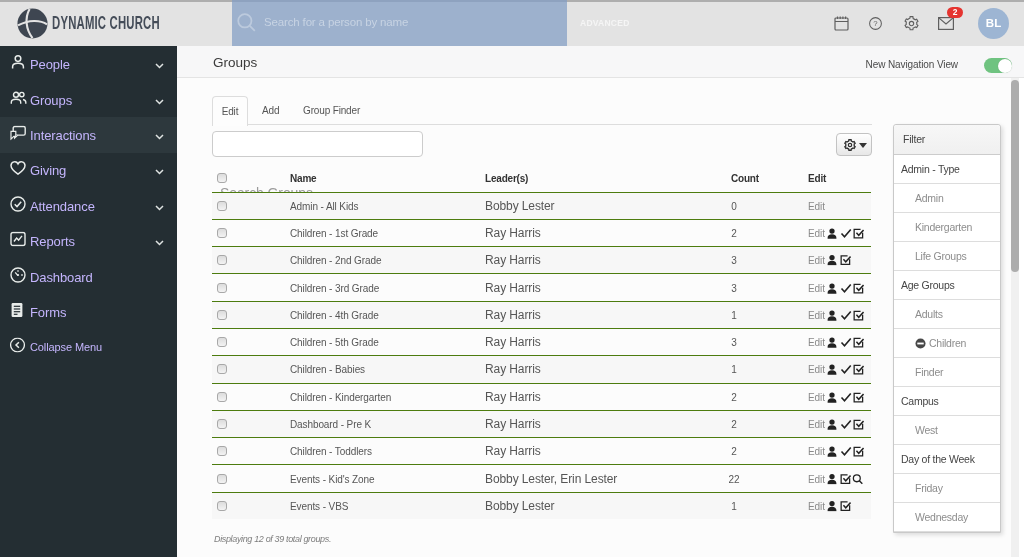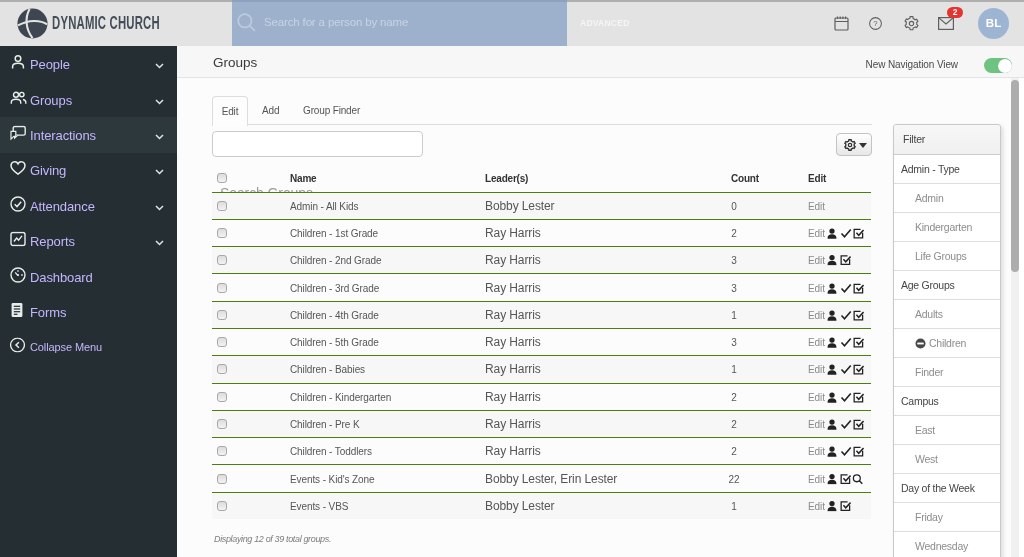--- a/index.html
+++ b/index.html
@@ -336,21 +336,21 @@
             <path d="M12 12.6 c-5.5 0-8.8 3-8.8 6.9 V21.5 h17.6 v-2 c0-3.9-3.3-6.9-8.8-6.9z" fill="#222"></path>
           </svg><svg width="12" height="12" viewBox="0 0 24 24">
             <path fill="none" stroke="#222" stroke-width="3.2" d="M3 13 l6 6.5 L21.5 5"></path>
           </svg><svg width="11" height="11" viewBox="0 0 24 24">
             <path fill="none" stroke="#222" stroke-width="2.8" d="M21 10.5 V21.5 H2.5 V3 h14"></path>
             <path fill="none" stroke="#222" stroke-width="3.2" d="M7.5 10.5 l5 5.5 L23 4.5"></path>
           </svg></span>
       </div>
       <div class="trow odd">
         <span class="cb"></span>
-        <span class="cname">Children - Pre K</span>
+        <span class="cname">Dashboard - Pre K</span>
         <span class="cleader">Ray Harris</span>
         <span class="ccount">2</span>
         <span class="cedit">Edit<svg width="12" height="11" viewBox="0 0 24 22">
             <circle cx="12" cy="6.2" r="5.3" fill="#222"></circle>
             <path d="M12 12.6 c-5.5 0-8.8 3-8.8 6.9 V21.5 h17.6 v-2 c0-3.9-3.3-6.9-8.8-6.9z" fill="#222"></path>
           </svg><svg width="12" height="12" viewBox="0 0 24 24">
             <path fill="none" stroke="#222" stroke-width="3.2" d="M3 13 l6 6.5 L21.5 5"></path>
           </svg><svg width="11" height="11" viewBox="0 0 24 24">
             <path fill="none" stroke="#222" stroke-width="2.8" d="M21 10.5 V21.5 H2.5 V3 h14"></path>
             <path fill="none" stroke="#222" stroke-width="3.2" d="M7.5 10.5 l5 5.5 L23 4.5"></path>
@@ -409,21 +409,20 @@
       <div class="fitem sub">Kindergarten</div>
       <div class="fitem sub">Life Groups</div>
       <div class="fitem cat">Age Groups</div>
       <div class="fitem sub">Adults</div>
       <div class="fitem sub"><svg width="11" height="11" viewBox="0 0 24 24" style="vertical-align:-2px;margin-right:3px">
           <circle cx="12" cy="12" r="11" fill="#484848"></circle>
           <rect x="5" y="10" width="14" height="4" fill="#fff"></rect>
         </svg>Children</div>
       <div class="fitem sub">Finder</div>
       <div class="fitem cat">Campus</div>
-      <div class="fitem sub">East</div>
       <div class="fitem sub">West</div>
       <div class="fitem cat">Day of the Week</div>
       <div class="fitem sub">Friday</div>
       <div class="fitem sub">Wednesday</div>
     </div>
 </div>
 
 <div id="sb-track"></div>
 <div id="sb-thumb"></div>
 <div id="rightwhite"></div>

